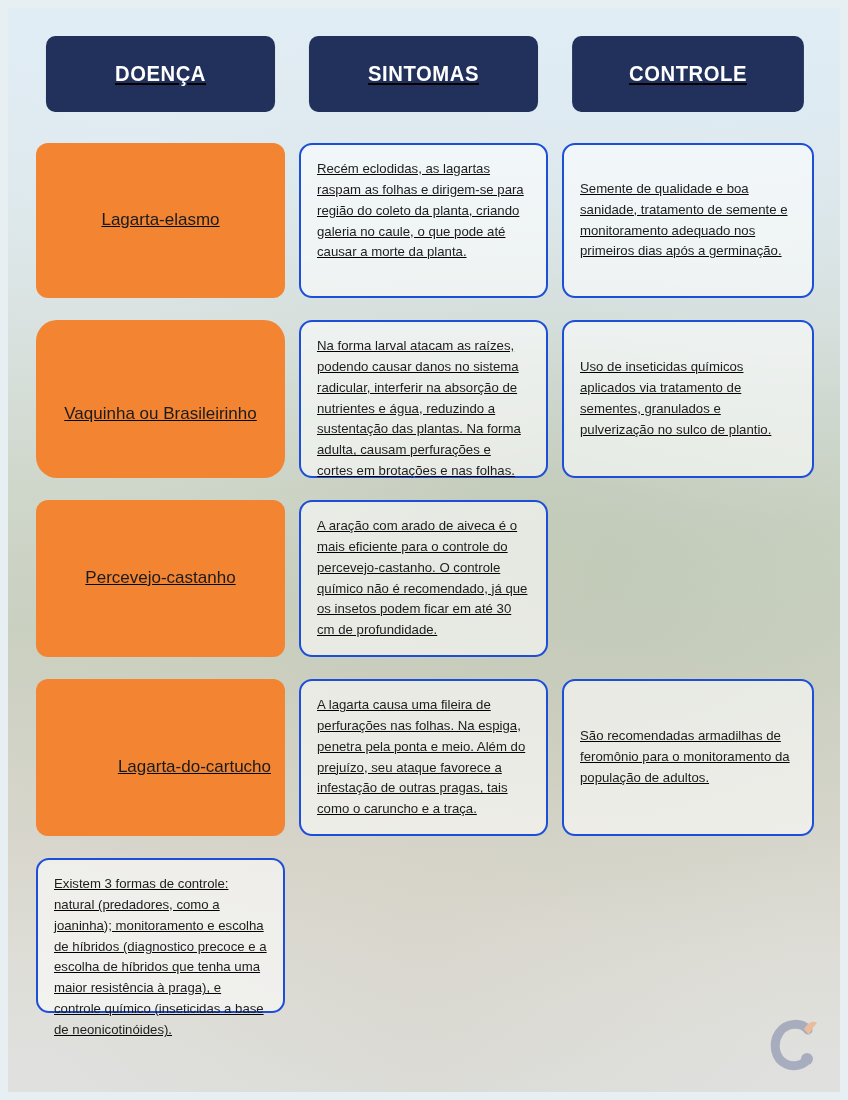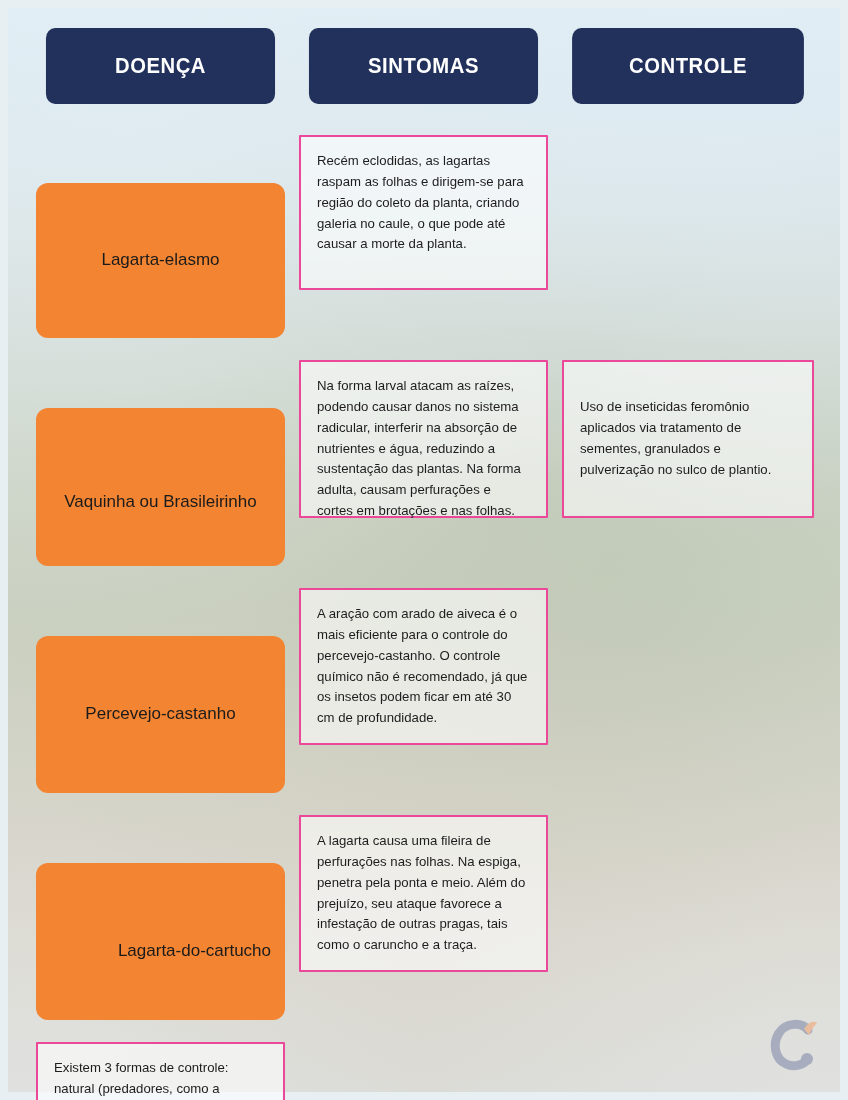--- a/index.html
+++ b/index.html
@@ -55,21 +55,22 @@
     pointer-events: none;
   }
 
   
   #sheet {
     position: relative;
     z-index: 3;
     width: 830px;
     height: 1100px;
     box-sizing: border-box;
-    padding: 28px 36px 0 36px;
+    padding: 36px 36px 0 36px;
+    text-decoration: underline;
   }
   .grid-row {
     display: grid;
     grid-template-columns: 249px 249px 252px;
     column-gap: 14px;
   }
 
   
   .header-row { margin-bottom: 31px; }
   .head-cell {
@@ -96,29 +97,28 @@
     border-radius: 12px;
     display: flex;
     align-items: center;
     justify-content: center;
     text-align: center;
     color: #1b1b1b;
     font-size: 17px;
     line-height: 1.35;
     padding: 10px 14px;
     box-sizing: border-box;
-    margin-top: 48px;
-  }
-  .disease-cell.shift-down { align-items: center; padding-top: 40px; }
+  }
+  .disease-cell.shift-down { align-items: center; padding-top: 40px; border-radius: 21px; }
   .disease-cell.shift-down2 { align-items: center; padding-top: 30px; justify-content: flex-end; }
 
   .text-cell {
     background: rgba(255,255,255,0.58);
-    border: 2px solid #ec4899;
-    border-radius: 1px;
+    border: 2px solid #1d4ed8;
+    border-radius: 13px;
     box-sizing: border-box;
     padding: 14px 16px;
     display: flex;
     align-items: center;
     color: #1d1d1d;
     font-size: 13.2px;
     line-height: 1.58;
   }
   .text-cell.top-align { align-items: flex-start; }
 
@@ -161,49 +161,55 @@
     </div>
   </div>
 
   <div class="grid-row body-row r1">
     <div class="disease-cell">
       <span>Lagarta-elasmo</span>
     </div>
     <div class="text-cell top-align">
       <span>Recém eclodidas, as lagartas raspam as folhas e dirigem-se para região do coleto da planta, criando galeria no caule, o que pode até causar a morte da planta.</span>
     </div>
+    <div class="text-cell">
+      <span>Semente de qualidade e boa sanidade, tratamento de semente e monitoramento adequado nos primeiros dias após a germinação.</span>
+    </div>
   </div>
 
   <div class="grid-row body-row r2">
     <div class="disease-cell shift-down">
       <span>Vaquinha ou Brasileirinho</span>
     </div>
     <div class="text-cell top-align">
       <span>Na forma larval atacam as raízes, podendo causar danos no sistema radicular, interferir na absorção de nutrientes e água, reduzindo a sustentação das plantas. Na forma adulta, causam perfurações e cortes em brotações e nas folhas.</span>
     </div>
     <div class="text-cell">
-      <span>Uso de inseticidas feromônio aplicados via tratamento de sementes, granulados e pulverização no sulco de plantio.</span>
+      <span>Uso de inseticidas químicos aplicados via tratamento de sementes, granulados e pulverização no sulco de plantio.</span>
     </div>
   </div>
 
   <div class="grid-row body-row r3">
     <div class="disease-cell">
       <span>Percevejo-castanho</span>
     </div>
     <div class="text-cell top-align">
       <span>A aração com arado de aiveca é o mais eficiente para o controle do percevejo-castanho. O controle químico não é recomendado, já que os insetos podem ficar em até 30 cm de profundidade.</span>
     </div>
   </div>
 
   <div class="grid-row body-row r4">
     <div class="disease-cell shift-down2">
       <span>Lagarta-do-cartucho</span>
     </div>
     <div class="text-cell top-align">
       <span>A lagarta causa uma fileira de perfurações nas folhas. Na espiga, penetra pela ponta e meio. Além do prejuízo, seu ataque favorece a infestação de outras pragas, tais como o caruncho e a traça.</span>
+    </div>
+    <div class="text-cell">
+      <span>São recomendadas armadilhas de feromônio para o monitoramento da população de adultos.</span>
     </div>
   </div>
 
   <div class="grid-row body-row r5">
     <div class="text-cell top-align">
       <span>Existem 3 formas de controle: natural (predadores, como a joaninha); monitoramento e escolha de híbridos (diagnostico precoce e a escolha de híbridos que tenha uma maior resistência à praga), e controle químico (inseticidas a base de neonicotinóides).</span>
     </div>
   </div>
 
 </div>

